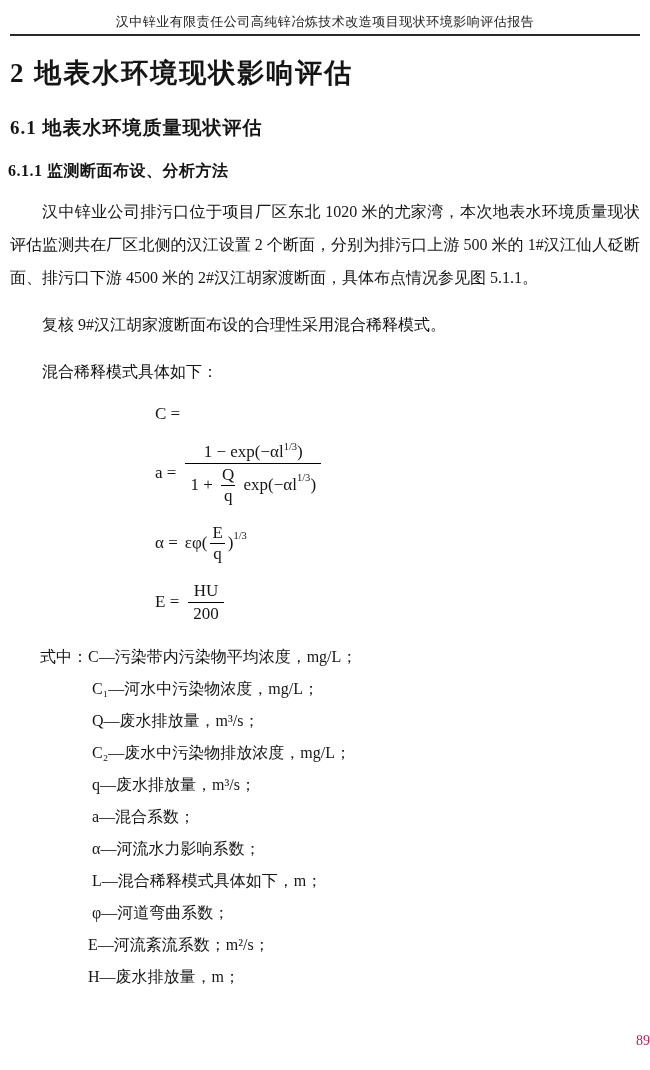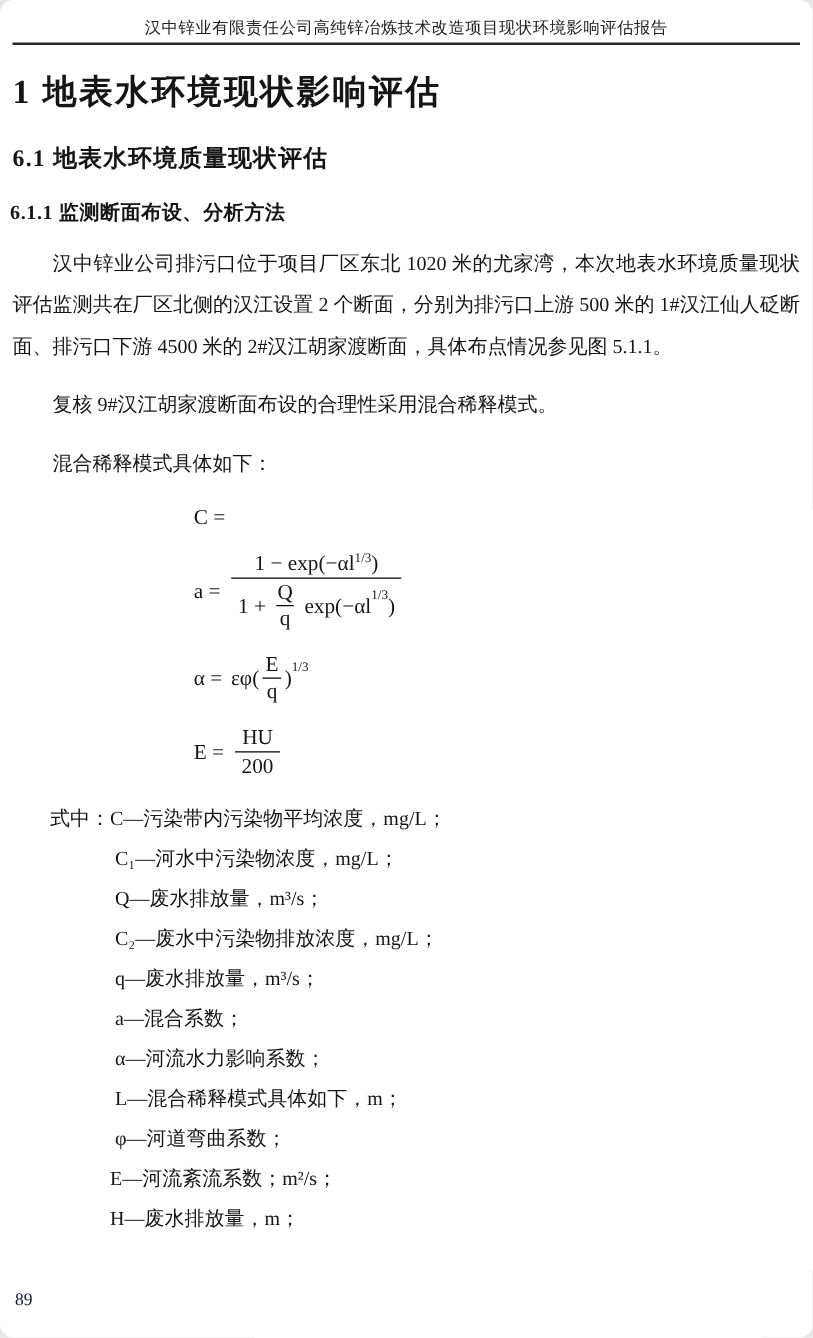--- a/index.html
+++ b/index.html
@@ -5,21 +5,20 @@
   html, body { margin: 0; padding: 0; background: #e8e8e8; }
   .page {
     position: relative;
     width: 650px;
     height: 1070px;
     margin: 0 auto;
     background: #ffffff;
     color: #151515;
     font-family: "Liberation Serif", "DejaVu Serif", serif;
     overflow: hidden;
-    border-radius: 11px;
   }
   
   .running-header {
     padding-top: 13px;
     text-align: center;
     font-size: 13px;
     letter-spacing: 0.5px;
     color: #222;
   }
   .header-rule {
@@ -99,34 +98,34 @@
     font-size: 16px;
   }
   .where-line { line-height: 32px; white-space: pre-wrap; }
   .where-line.indented { margin-left: 52px; }
   
   .page-number {
     position: absolute;
     left: 12px;
     right: 0;
     top: 1033px;
-    text-align: left;
+    text-align: right;
     font-size: 14px;
-    color: #0f172a;
+    color: #be185d;
   }
 </style>
 </head>
 <body>
 
 <div class="page">
 
   <div class="running-header">汉中锌业有限责任公司高纯锌冶炼技术改造项目现状环境影响评估报告</div>
   <hr class="header-rule">
 
-  <div class="h1">1 地表水环境现状影响评估</div>
+  <div class="h1">2 地表水环境现状影响评估</div>
   <div class="h2">6.1 地表水环境质量现状评估</div>
   <div class="h3">6.1.1 监测断面布设、分析方法</div>
 
   <div class="para">汉中锌业公司排污口位于项目厂区东北 1020 米的尤家湾，本次地表水环境质量现状评估监测共在厂区北侧的汉江设置 2 个断面，分别为排污口上游 500 米的 1#汉江仙人砭断面、排污口下游 4500 米的 2#汉江胡家渡断面，具体布点情况参见图 5.1.1。</div>
   <div class="para single">复核 9#汉江胡家渡断面布设的合理性采用混合稀释模式。</div>
   <div class="para single">混合稀释模式具体如下：</div>
 
   <div class="formula-block">
 
     <div class="formula">

